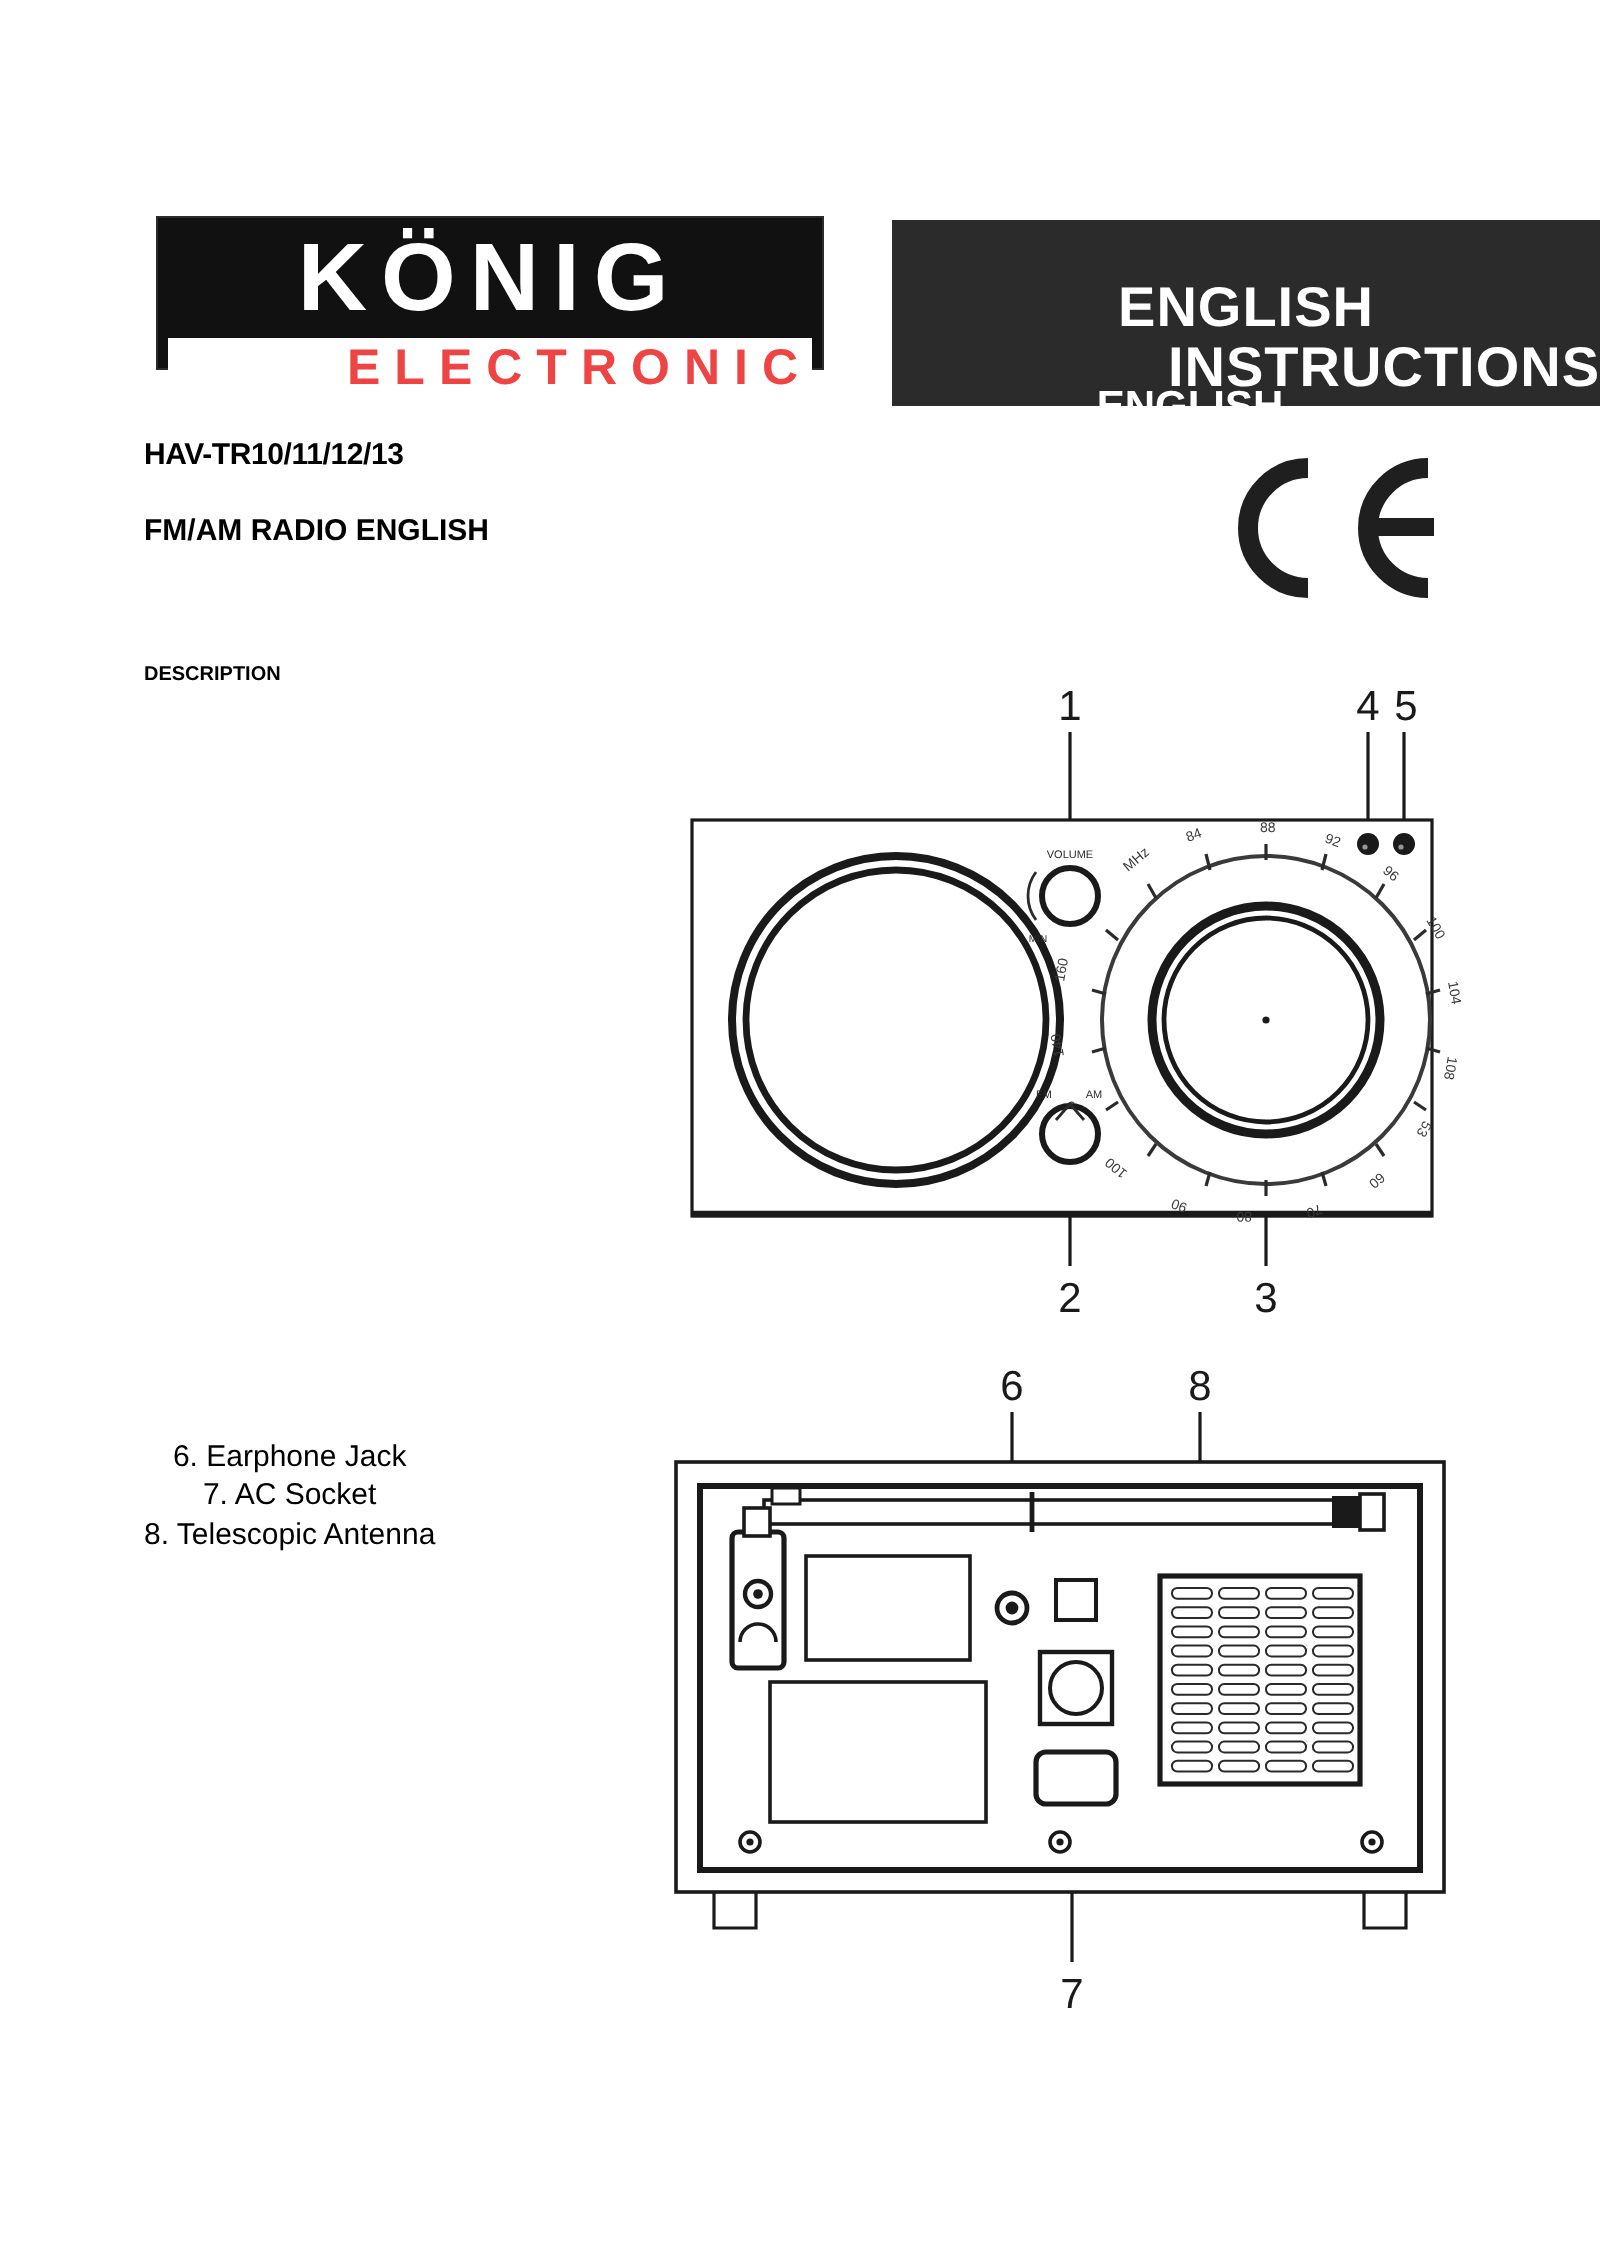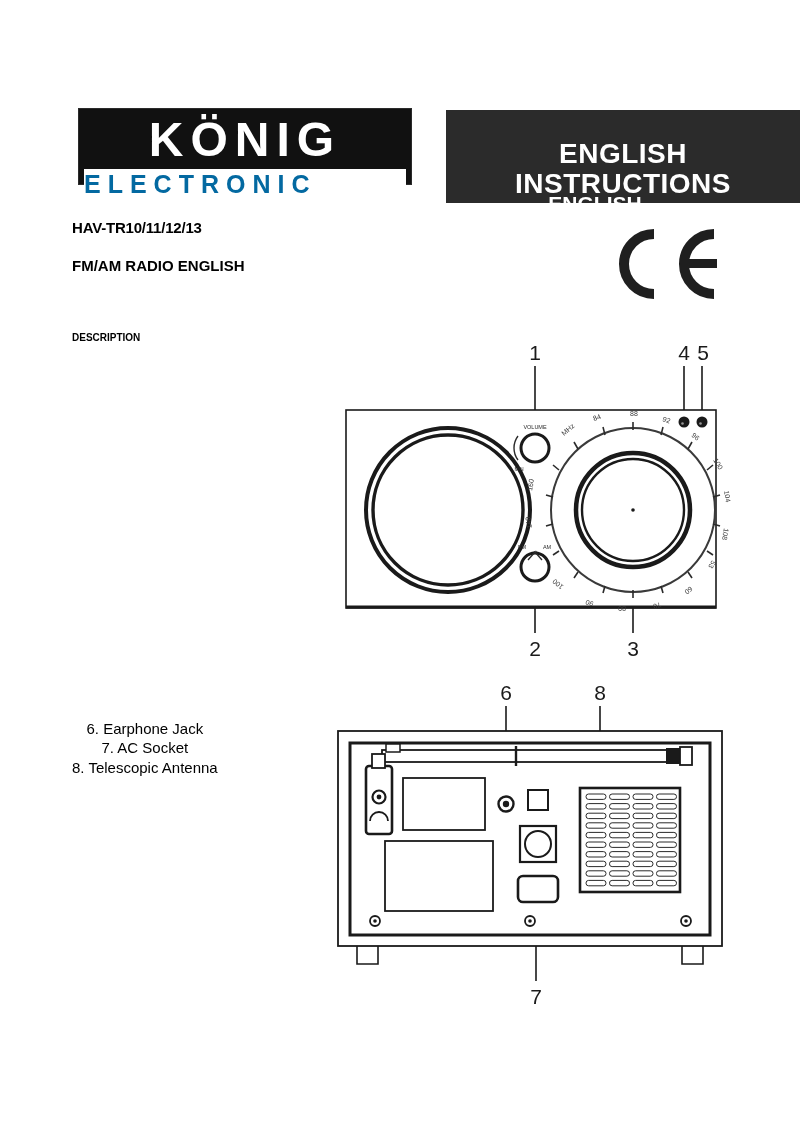--- a/index.html
+++ b/index.html
@@ -45,25 +45,25 @@
     text-align: center;
     line-height: 52px;
     font-family: "Liberation Sans", sans-serif;
     white-space: nowrap;
     overflow: hidden;
   }
   #brand-subname {
     margin-top: 3px;
     height: 30px;
     background: #ffffff;
-    color: #0369a1;
+    color: #ef4444;
     font-size: 25px;
     font-weight: bold;
     letter-spacing: 7px;
-    text-align: left;
+    text-align: right;
     line-height: 30px;
     white-space: nowrap;
     overflow: hidden;
   }
 
   
   #language-banner {
     position: absolute;
     left: 446px;
     top: 110px;
@@ -82,21 +82,21 @@
     font-size: 28px;
     font-weight: bold;
     letter-spacing: 0.5px;
     line-height: 30px;
   }
   #banner-line2 {
     position: absolute;
     top: 59px;
     left: 0;
     right: 0;
-    text-align: center;
+    text-align: right;
     color: #ffffff;
     font-size: 28px;
     font-weight: bold;
     letter-spacing: 0.5px;
     line-height: 30px;
   }
   
   #banner-overflow {
     position: absolute;
     top: 83px;

